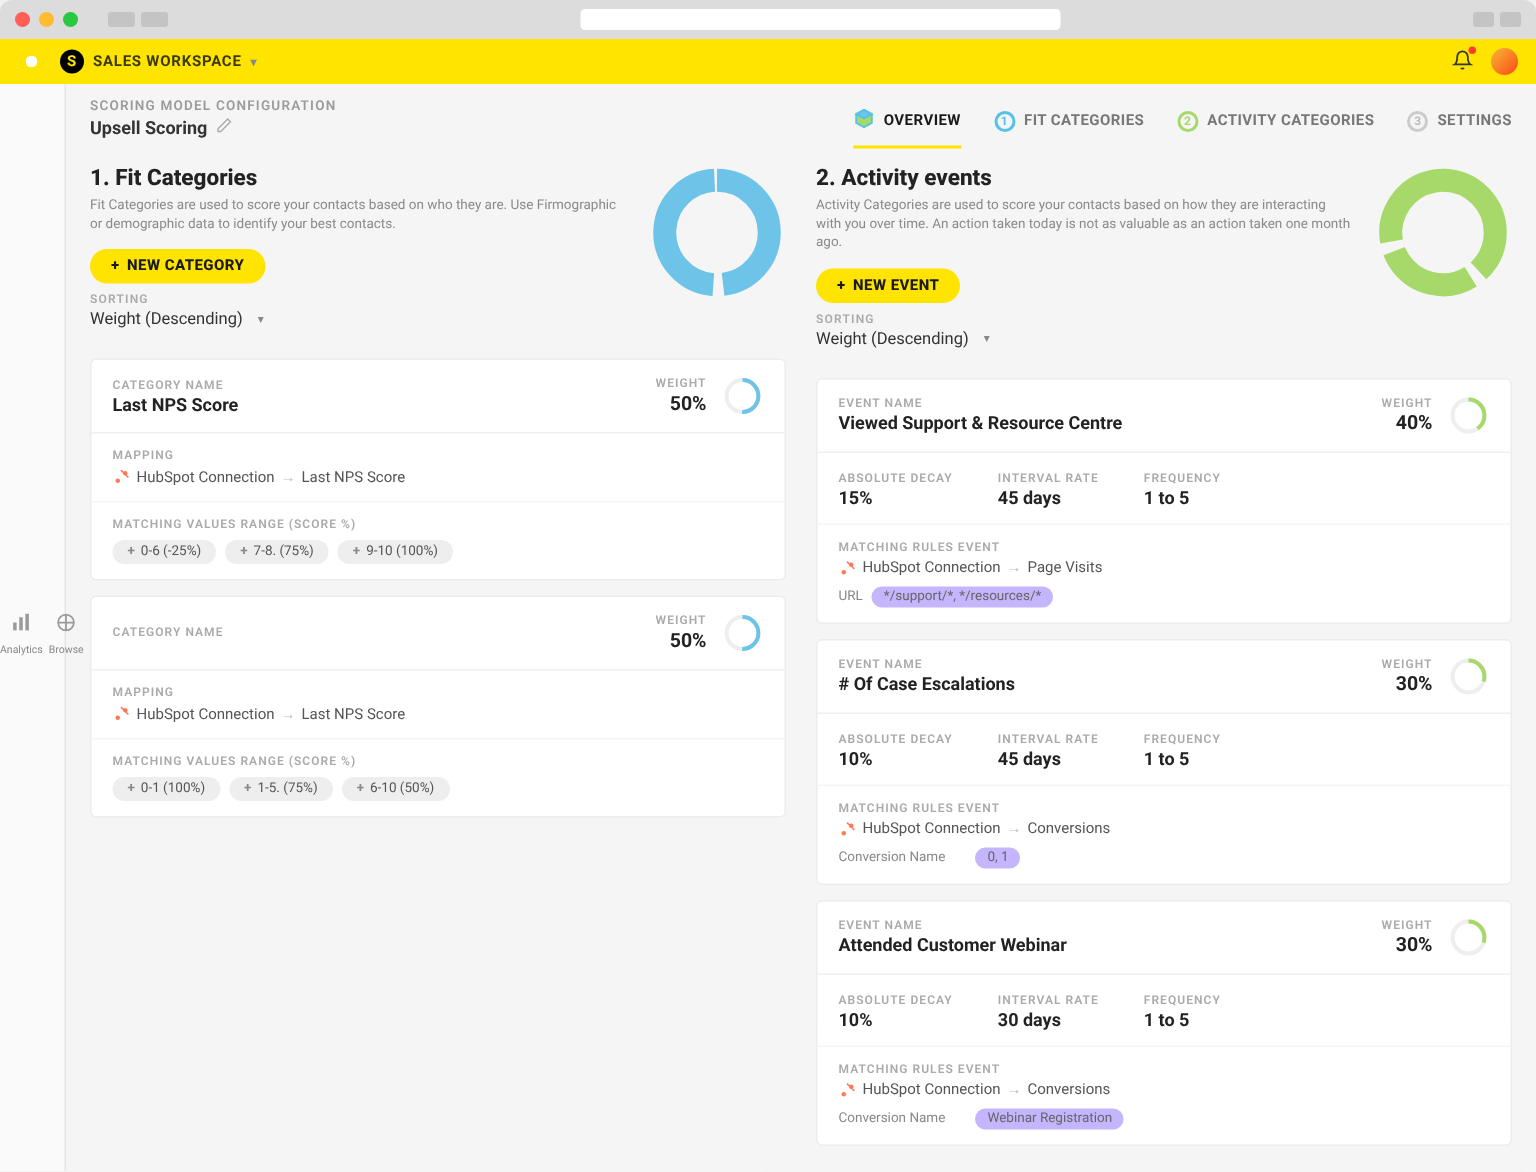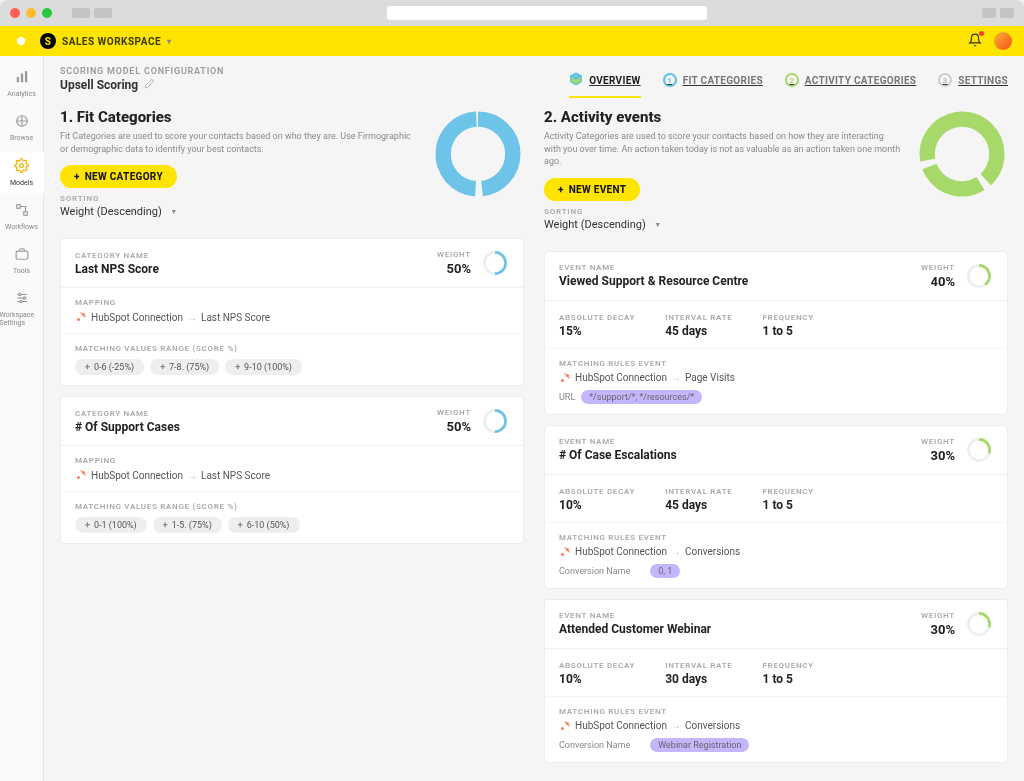--- a/index.html
+++ b/index.html
@@ -15,31 +15,31 @@
 .addr-bar{width:320px;height:14px;background:#fff;border-radius:3px;}
 .topbar { height:30px; background:#ffe400; display:flex; align-items:center; padding:0 12px; }
 .logo-badge{width:18px;height:18px;background:radial-gradient(circle,#fff 30%,#ffe400 31%);border-radius:50%;margin-right:10px;}
 .ws-pill{display:flex;align-items:center;gap:6px;color:#3a3a00;font-weight:700;font-size:10px;letter-spacing:.5px;cursor:pointer;}
 .ws-avatar{width:16px;height:16px;border-radius:50%;background:#000;display:inline-flex;align-items:center;justify-content:center;color:#ffe400;font-size:10px;}
 .topbar-right{margin-left:auto;display:flex;align-items:center;gap:12px;}
 .bell{position:relative;}
 .bell-dot{position:absolute;top:-2px;right:-2px;width:5px;height:5px;background:#ff3b30;border-radius:50%;}
 .avatar{width:18px;height:18px;border-radius:50%;background:linear-gradient(135deg,#f7b733,#fc4a1a);}
 .body{flex:1;display:flex;overflow:hidden;}
-.sidebar{width:44px;background:#fafafa;border-right:1px solid #e5e5e5;display:flex;flex-direction:column;align-items:center;padding-top:8px;gap:4px;}
+.sidebar{width:44px;background:#fafafa;border-right:1px solid #e5e5e5;display:flex;flex-direction:row;align-items:center;padding-top:8px;gap:4px;}
 .side-item{width:44px;display:flex;flex-direction:column;align-items:center;padding:6px 0;color:#888;font-size:7px;gap:3px;cursor:pointer;}
 .side-item.active{background:#fff;color:#333;}
 .side-item.active .side-icon{color:#f0b400;}
 .side-icon{font-size:14px;color:#9a9a9a;}
 .main{flex:1;display:flex;flex-direction:column;overflow:hidden;}
 .main-header{padding:10px 16px 0 16px;display:flex;justify-content:space-between;align-items:flex-start;}
 .crumb-label{font-size:9px;letter-spacing:.8px;color:#9a9a9a;font-weight:600;}
 .page-title{font-size:12px;color:#333;font-weight:700;margin-top:2px;display:flex;align-items:center;gap:6px;}
 .edit-icon{color:#aaa;cursor:pointer;}
-.tabs{display:flex;gap:22px;margin-top:6px;text-decoration:underline;}
+.tabs{display:flex;gap:22px;margin-top:6px;}
 .tab{display:flex;align-items:center;gap:6px;padding-bottom:8px;color:#777;font-size:10px;font-weight:700;letter-spacing:.3px;cursor:pointer;border-bottom:2px solid transparent;}
 .tab.active{color:#1a1a1a;border-bottom-color:#ffe400;}
 .tab-badge{width:14px;height:14px;border-radius:50%;display:inline-flex;align-items:center;justify-content:center;font-size:8px;font-weight:700;}
 .tb-cube{color:#56c2e8;}
 .tb-blue{border:2px solid #56c2e8;color:#56c2e8;}
 .tb-green{border:2px solid #a6d96a;color:#a6d96a;}
 .tb-grey{border:2px solid #ccc;color:#bbb;}
 .columns{flex:1;display:flex;gap:20px;padding:10px 16px 16px 16px;overflow:auto;}
 .col{flex:1;display:flex;flex-direction:column;min-width:0;}
 .col-head{display:flex;gap:14px;margin-bottom:10px;}
@@ -286,21 +286,20 @@
                     <span class="chip"><span class="plus">+</span>0-6 (-25%)</span>
                     <span class="chip"><span class="plus">+</span>7-8. (75%)</span>
                     <span class="chip"><span class="plus">+</span>9-10 (100%)</span>
                   </div>
                 </div>
               </div>
               <div class="card">
                 <div class="card-head">
                   <div class="card-head-left">
                     <div class="mini-label">CATEGORY NAME</div>
-                    <div class="card-title"># Of Support Cases</div>
                   </div>
                   <div class="weight-box">
                     <div>
                       <div class="mini-label">WEIGHT</div>
                       <div class="weight-val">50%</div>
                     </div>
                     <svg class="mini-donut" viewBox="0 0 42 42">
                       <circle cx="21" cy="21" r="15.9" fill="none" stroke="#eee" stroke-width="4"></circle>
                       <circle cx="21" cy="21" r="15.9" fill="none" stroke="#6ec4e8" stroke-width="4" stroke-dasharray="50 50" transform="rotate(-90 21 21)"></circle>
                     </svg>

